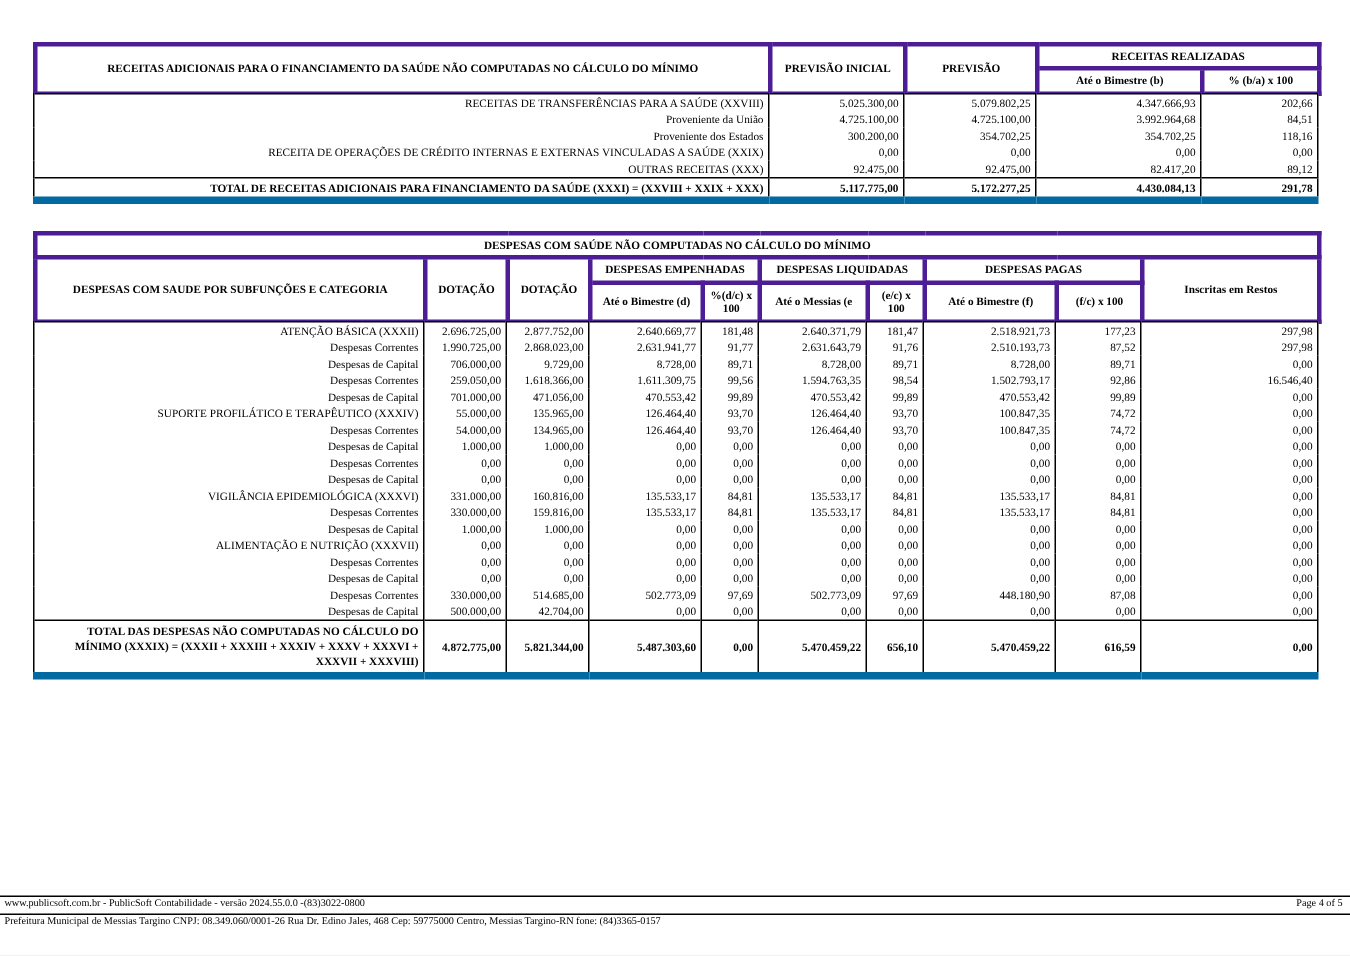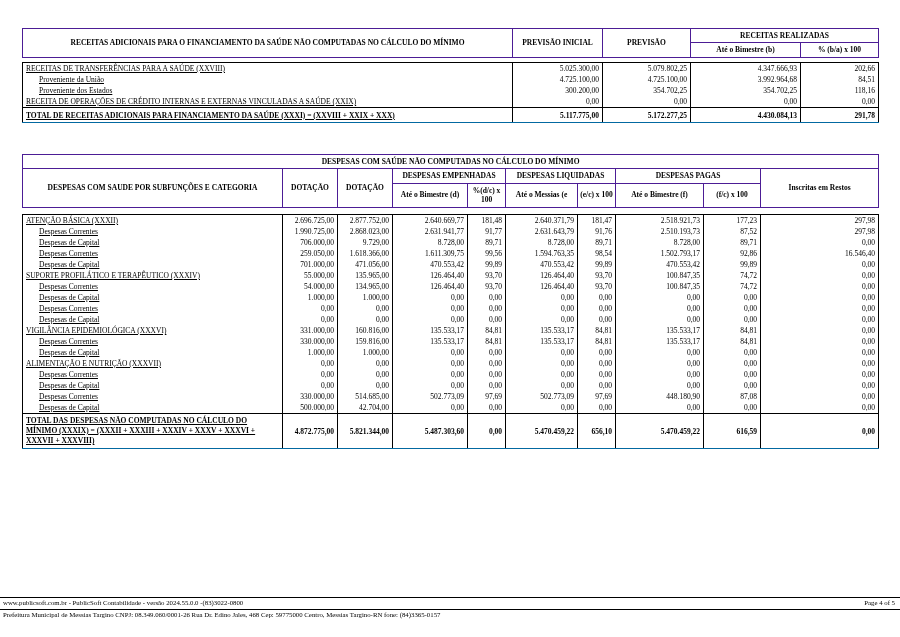--- a/index.html
+++ b/index.html
@@ -4,34 +4,34 @@
 <style>
   * { margin:0; padding:0; box-sizing:border-box; }
   html,body { background:#e8e8e8; }
   .page {
     position:relative; width:900px; height:637px; background:#ffffff;
     font-family:"Liberation Serif", serif; color:#000; overflow:hidden;
     margin:0 auto;
   }
   table { border-collapse:collapse; table-layout:fixed; width:856px; position:absolute; left:22px; background:#fff; }
   .hdr th {
-    border:1px solid #4c1d95; font-size:7.5px; font-weight:bold; text-align:center;
+    border:3px solid #4c1d95; font-size:7.5px; font-weight:bold; text-align:center;
     vertical-align:middle; padding:2px 2px; line-height:1.25; overflow:hidden;
   }
   .hdr .band { padding:2px; }
   .bodytbl { border:1px solid #000; }
   .bodytbl td {
     font-size:7.5px; height:11px; line-height:11px; padding:0 3px;
     border-left:1px solid #000; border-right:1px solid #000;
     white-space:nowrap; overflow:hidden; vertical-align:middle;
   }
   .bodytbl td.num { text-align:right; }
-  .bodytbl td.lbl { text-align:left;text-decoration:underline; }
+  .bodytbl td.lbl { text-align:right; }
   .bodytbl tr.sub td.lbl { padding-left:16px; }
-  .bodytbl tr.total td { font-weight:bold; border-top:1px solid #000; border-bottom:1px solid #0369a1; }
+  .bodytbl tr.total td { font-weight:bold; border-top:1px solid #000; border-bottom:5px solid #0369a1; }
   #receitas-body tr.total td { height:15px; }
   #despesas-body tr.total td.lbl { white-space:normal; line-height:10px; padding:2px 3px; vertical-align:middle;margin-top:32px; }
   .footer {
     position:absolute; left:0; top:597px; width:900px;
     border-top:1px solid #000; font-size:6.8px; line-height:1.3; background:#fff;
   }
   .frow { display:flex; justify-content:space-between; padding:1px 5px 1px 3px; border-bottom:1px solid #000; }
   .frow2 { padding:1px 5px 2px 3px; }
 </style>
 </head>
@@ -90,20 +90,27 @@
           <td class="num">354.702,25</td>
           <td class="num">354.702,25</td>
           <td class="num">118,16</td>
         </tr>
         <tr class="sec">
           <td class="lbl">RECEITA DE OPERAÇÕES DE CRÉDITO INTERNAS E EXTERNAS VINCULADAS A SAÚDE (XXIX)</td>
           <td class="num">0,00</td>
           <td class="num">0,00</td>
           <td class="num">0,00</td>
           <td class="num">0,00</td>
+        </tr>
+        <tr class="sec">
+          <td class="lbl">OUTRAS RECEITAS (XXX)</td>
+          <td class="num">92.475,00</td>
+          <td class="num">92.475,00</td>
+          <td class="num">82.417,20</td>
+          <td class="num">89,12</td>
         </tr>
         <tr class="total">
           <td class="lbl">TOTAL DE RECEITAS ADICIONAIS PARA FINANCIAMENTO DA SAÚDE (XXXI) = (XXVIII + XXIX + XXX)</td>
           <td class="num">5.117.775,00</td>
           <td class="num">5.172.277,25</td>
           <td class="num">4.430.084,13</td>
           <td class="num">291,78</td>
         </tr>
       </tbody>
   </table>

